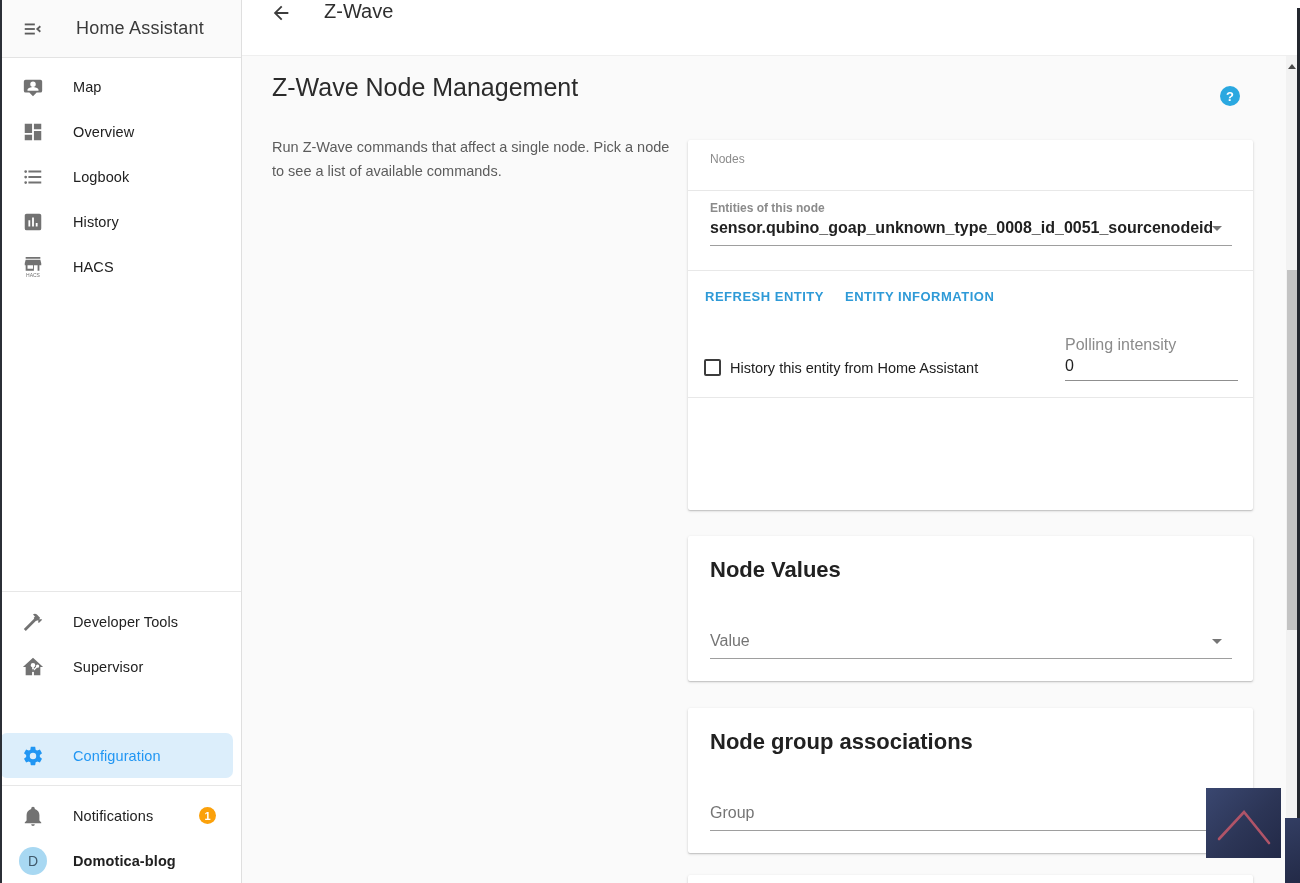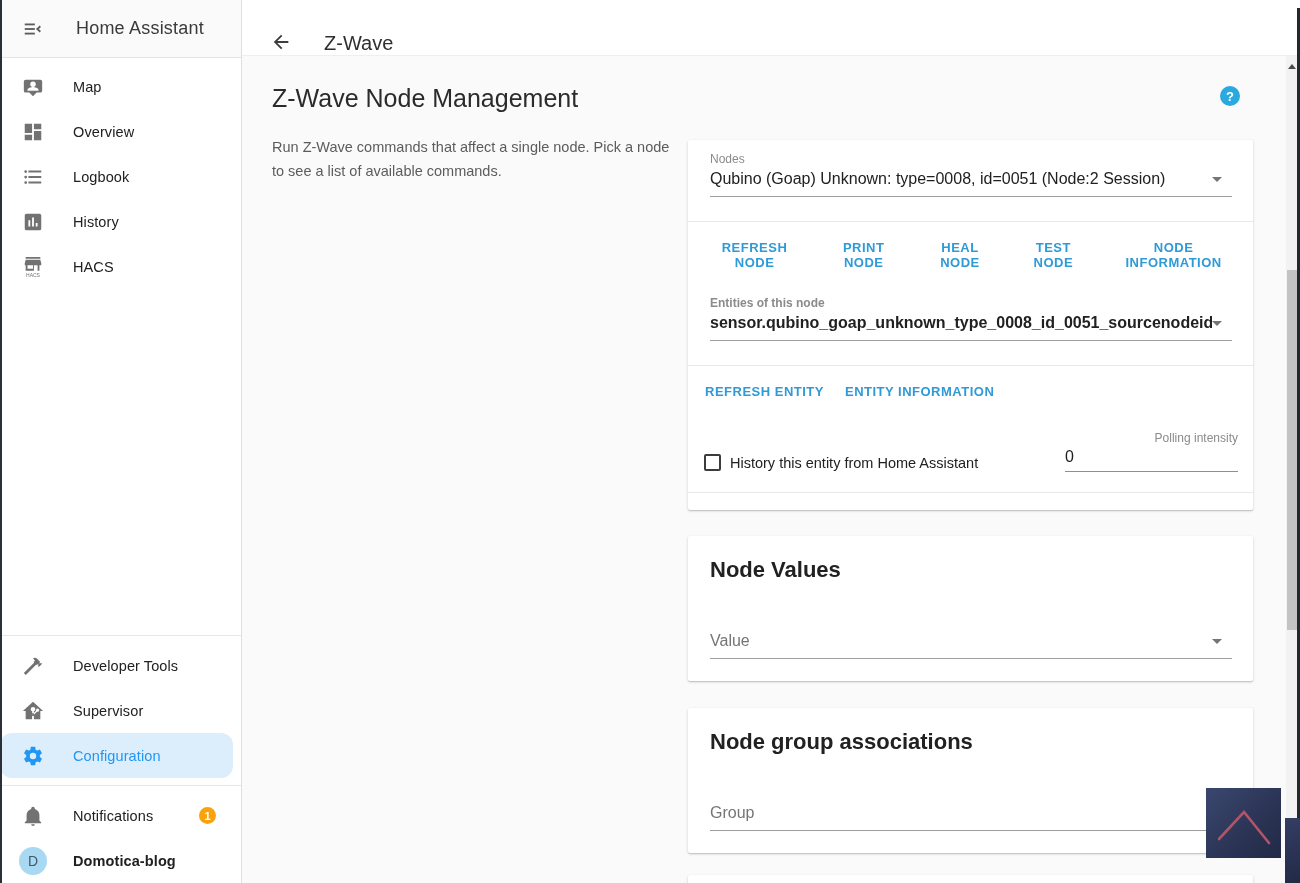--- a/index.html
+++ b/index.html
@@ -17,45 +17,45 @@
              display:flex; flex-direction:column; overflow:hidden; }
   .sidebar-header { height:58px; min-height:58px; background:#fafafa; border-bottom:1px solid #e3e3e3;
                     display:flex; align-items:center; padding-left:20px; }
   .sidebar-header .title { margin-left:30px; font-size:18px; color:#3a3a3a; letter-spacing:.2px; }
   .menu-toggle { width:26px; height:26px; display:flex; align-items:center; justify-content:center; cursor:pointer; }
 
   .nav { padding-top:6px; }
   .nav-item { height:45px; display:flex; align-items:center; padding-left:21px; cursor:pointer; }
   .nav-item .ico { width:24px; height:24px; color:#727272; display:flex; align-items:center; justify-content:center; }
   .nav-item .lbl { margin-left:28px; font-size:14.5px; font-weight:500; color:#212121; letter-spacing:.1px; }
-  .nav-item.active { background:#dceefb; border-radius:12px; margin-right:8px; }
+  .nav-item.active { background:#dceefb; border-radius:7px; margin-right:8px;margin-top:44px; }
   .nav-item.active .ico { color:#2196f3; }
   .nav-item.active .lbl { color:#2196f3; }
 
   .spacer { flex:1; }
   .side-divider { height:1px; background:#e7e7e7; margin:7px 0; }
   .badge { margin-left:auto; margin-right:25px; width:17px; height:17px; border-radius:50%;
            background:#fba10b; color:#fff; font-size:11px; font-weight:bold;
            display:flex; align-items:center; justify-content:center; }
   .avatar { width:28px; height:28px; border-radius:50%; background:#a8d8f2; color:#41596b;
             font-size:14px; font-weight:500; display:flex; align-items:center; justify-content:center;
             margin-left:-2px; }
   .nav-item.profile .lbl { margin-left:26px;font-weight:bold; }
 
   
   .main { flex:1; display:flex; flex-direction:column; height:883px; }
-  .appbar { height:56px; min-height:56px; background:#fff; display:flex; align-items:flex-end;
+  .appbar { height:56px; min-height:56px; background:#fff; display:flex; align-items:flex-start;
             padding-left:26px; border-bottom:1px solid #efefef; }
   .back-btn { width:26px; height:26px; display:flex; align-items:center; justify-content:center;
               color:#3c3c3c; cursor:pointer; }
   .appbar .title { margin-left:30px; font-size:20px; color:#2f2f2f; }
 
   .content { position:relative; flex:1; background:#fafafa; overflow:hidden; }
 
-  .page-title { position:absolute; left:30px; top:28px; font-size:25px; font-weight:400; color:#2b2b2b; }
+  .page-title { position:absolute; left:30px; top:17px; font-size:25px; font-weight:400; color:#2b2b2b; }
   .help-fab { position:absolute; left:978px; top:30px; width:20px; height:20px; border-radius:50%;
               background:#2aa8e0; color:#fff; font-size:13px; font-weight:bold;
               display:flex; align-items:center; justify-content:center; cursor:pointer; }
   .page-desc { position:absolute; left:30px; top:79px; width:402px; font-size:14.5px; line-height:24px; color:#5c5c5c; }
 
   
   .card { position:absolute; left:446px; width:565px; background:#fff; border-radius:2px;
           box-shadow:0 1px 1px rgba(0,0,0,.12), 0 1px 3px rgba(0,0,0,.16); overflow:hidden; }
   #card-node   { top:84px;  height:370px; }
   #card-values { top:480px; height:145px; }
@@ -74,21 +74,21 @@
 
   .btn-row { display:flex; align-items:center; gap:21px; padding:18px 16px 16px 17px; }
   .text-btn { font-size:13px; font-weight:bold; letter-spacing:.5px; color:#2e9ad7;
               background:none; border:none; cursor:pointer; font-family:"Liberation Sans", sans-serif; }
 
   .row3 { display:flex; margin:14px 15px 0 16px; height:54px; }
   .chk-wrap { display:flex; align-items:center; margin-top:13px; flex:1; }
   .checkbox { width:17px; height:17px; border:2px solid #3c3c3c; border-radius:2px; background:#fff; cursor:pointer; }
   .chk-label { margin-left:9px; font-size:14.5px; color:#212121; }
   .polling { width:173px; }
-  .polling .f-label { font-size:12px; color:#8b8b8b; padding-top:2px; display:block;text-align:right; }
+  .polling .f-label { font-size:16px; color:#8b8b8b; padding-top:2px; display:block; }
   .polling input { width:100%; border:none; border-bottom:1px solid #8f8f8f; outline:none;
                    font-size:16px; color:#212121; padding:3px 0 5px; background:transparent;
                    font-family:"Liberation Sans", sans-serif; }
   .save-row { padding:15px 16px 0 22px; }
 
   .card h2 { font-size:22px; font-weight:700; color:#212121; padding:21px 24px 0 22px; }
   .pick-field { margin:45px 21px 0 22px;text-align:right; }
 
   
   .scroll-track { position:absolute; left:1044px; top:0; width:12px; height:100%; background:#f2f2f2; z-index:10; }
@@ -221,33 +221,22 @@
     </header>
 
     <div class="content">
       <h1 class="page-title">Z-Wave Node Management</h1>
       <div class="help-fab">?</div>
       <p class="page-desc">Run Z-Wave commands that affect a single node. Pick a node to see a list of available commands.</p>
 
       <section class="card" id="card-node">
         <div class="field">
           <div class="f-label">Nodes</div>
-          <div class="value-row">
-            <span class="f-value">Qubino (Goap) Unknown: type=0008, id=0051 (Node:2 Session)</span>
-            <span class="caret"></span>
-          </div>
         </div>
         <div class="card-divider"></div>
-        <div class="btn-row">
-          <button class="text-btn">REFRESH NODE</button>
-          <button class="text-btn">PRINT NODE</button>
-          <button class="text-btn">HEAL NODE</button>
-          <button class="text-btn">TEST NODE</button>
-          <button class="text-btn">NODE INFORMATION</button>
-        </div>
 
         <div class="field" style="padding-top:10px;font-weight:bold;">
           <div class="f-label">Entities of this node</div>
           <div class="value-row">
             <span class="f-value">sensor.qubino_goap_unknown_type_0008_id_0051_sourcenodeid</span>
             <span class="caret"></span>
           </div>
         </div>
         <div class="card-divider"></div>
         <div class="btn-row">

